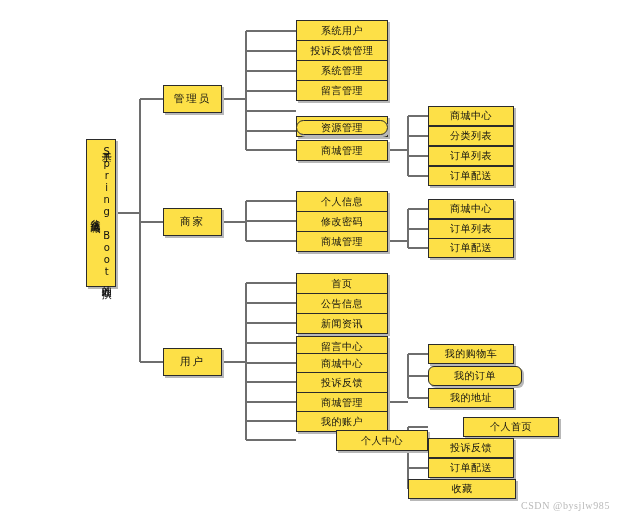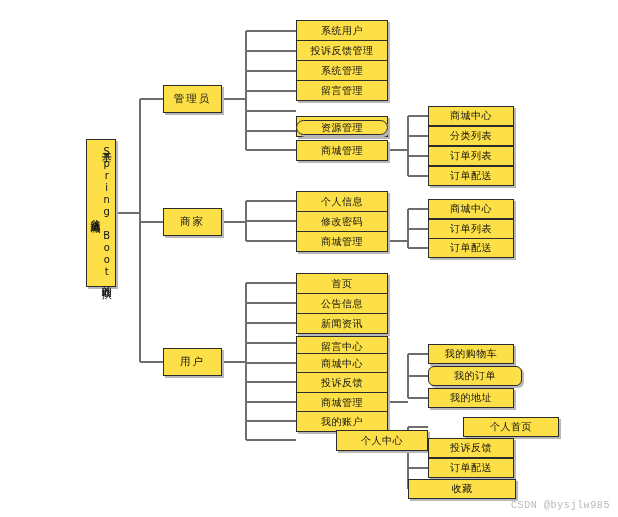--- a/index.html
+++ b/index.html
@@ -43,21 +43,21 @@
   .node.level3{font-size:10px;}
   .node.level4{font-size:10px;}
 
   .watermark{
     position:absolute;
     right:8px;bottom:6px;
     font-size:10px;
     color:#b9b9b9;
     letter-spacing:.6px;
     z-index:3;
-    font-family:Liberation Mono, monospace;
+    font-family:Liberation Serif, serif;
   }
 </style>
 </head>
 <body>
 
 <div id="diagram-root">
 
   <svg class="wires" viewBox="0 0 618 517" xmlns="http://www.w3.org/2000/svg">
     <g fill="none" stroke="#6e6e6e" stroke-width="1.1" shape-rendering="crispEdges">
 

